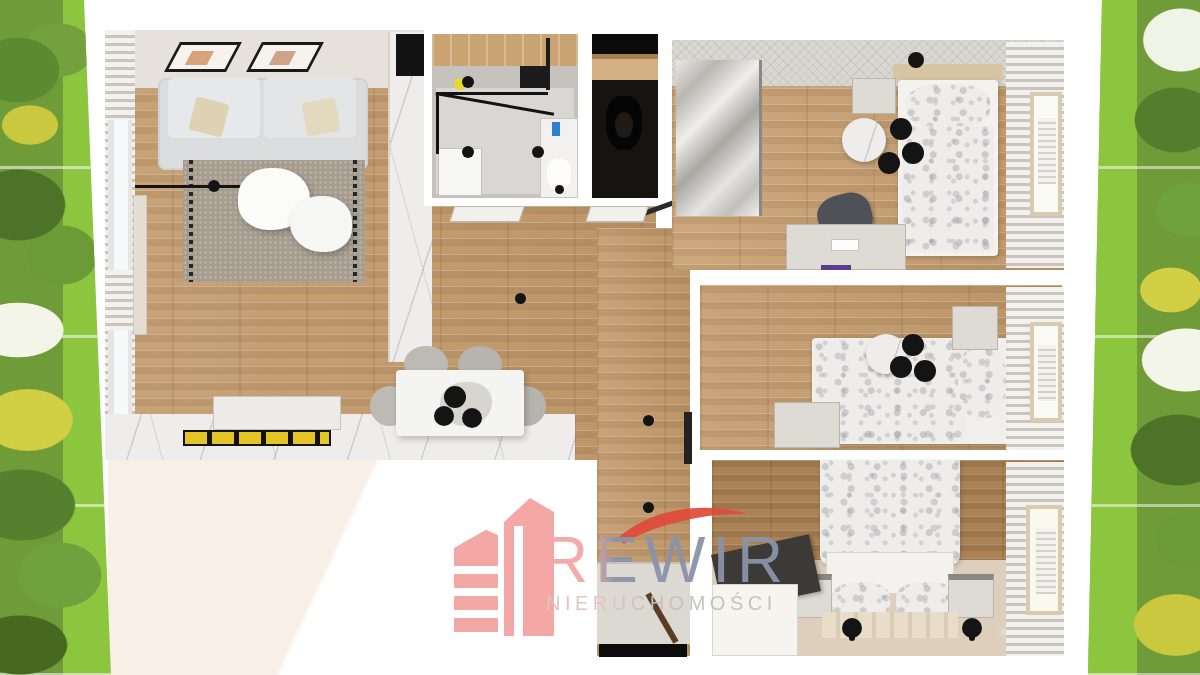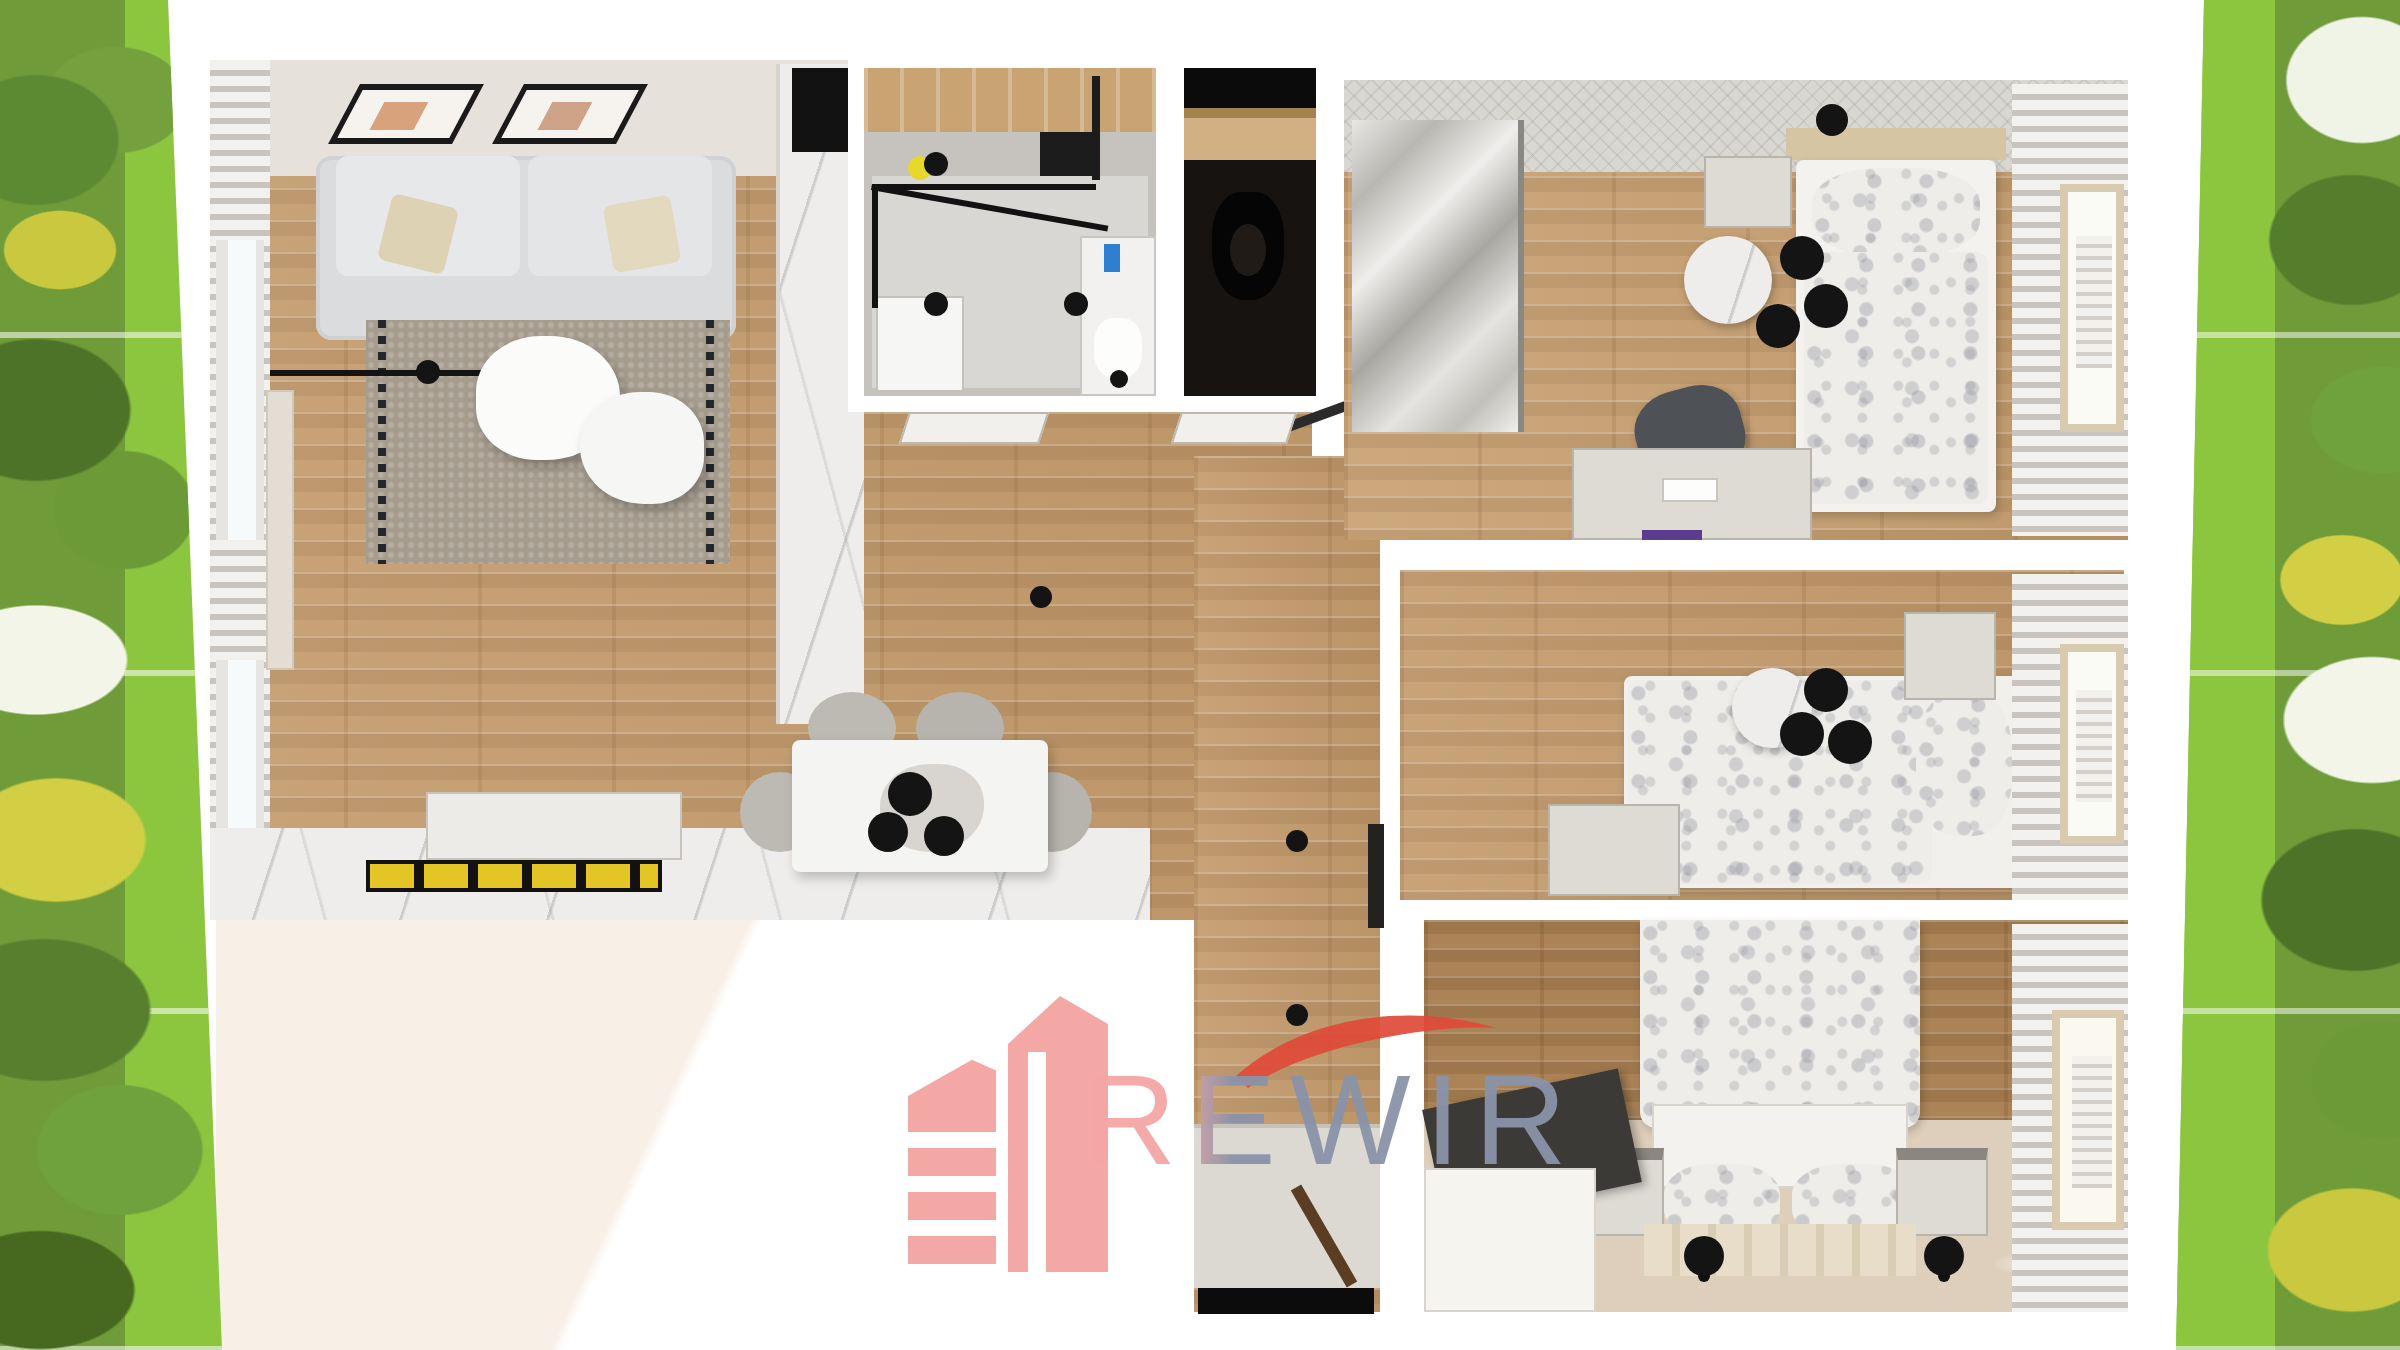--- a/index.html
+++ b/index.html
@@ -252,14 +252,15 @@
     <div class="a tower" style="left:56px;top:0;width:50px;height:138px;clip-path:polygon(0 24px,26px 0,50px 14px,50px 138px,0 138px);">
       <div class="a" style="left:10px;top:28px;width:9px;height:110px;background:#fff;"></div>
     </div>
     <div class="a tower" style="left:6px;top:32px;width:50px;height:106px;border-right:6px solid #fff;box-sizing:border-box;clip-path:polygon(0 18px,32px 0,50px 8px,50px 106px,0 106px);
          background:linear-gradient(180deg,#f4a8a6 0 34px,transparent 34px),repeating-linear-gradient(180deg,#f4a8a6 0 14px,#ffffff 14px 22px);"></div>
   </div>
   <svg class="a" style="left:612px;top:498px;z-index:50;" width="140" height="50" viewBox="0 0 140 50">
     <path d="M6 40 C 42 8, 96 4, 136 16 C 100 14, 40 26, 12 46 Z" fill="#e04a38" opacity="0.92"></path>
   </svg>
   <div class="a wm-text" style="left:542px;top:528px;font-size:64px;line-height:64px;z-index:50;">REWIR</div>
+  <div class="a wm-sub" style="left:546px;top:592px;font-size:20px;line-height:22px;z-index:50;">NIERUCHOMOŚCI</div>
 
 </div>
 
 </body></html>

